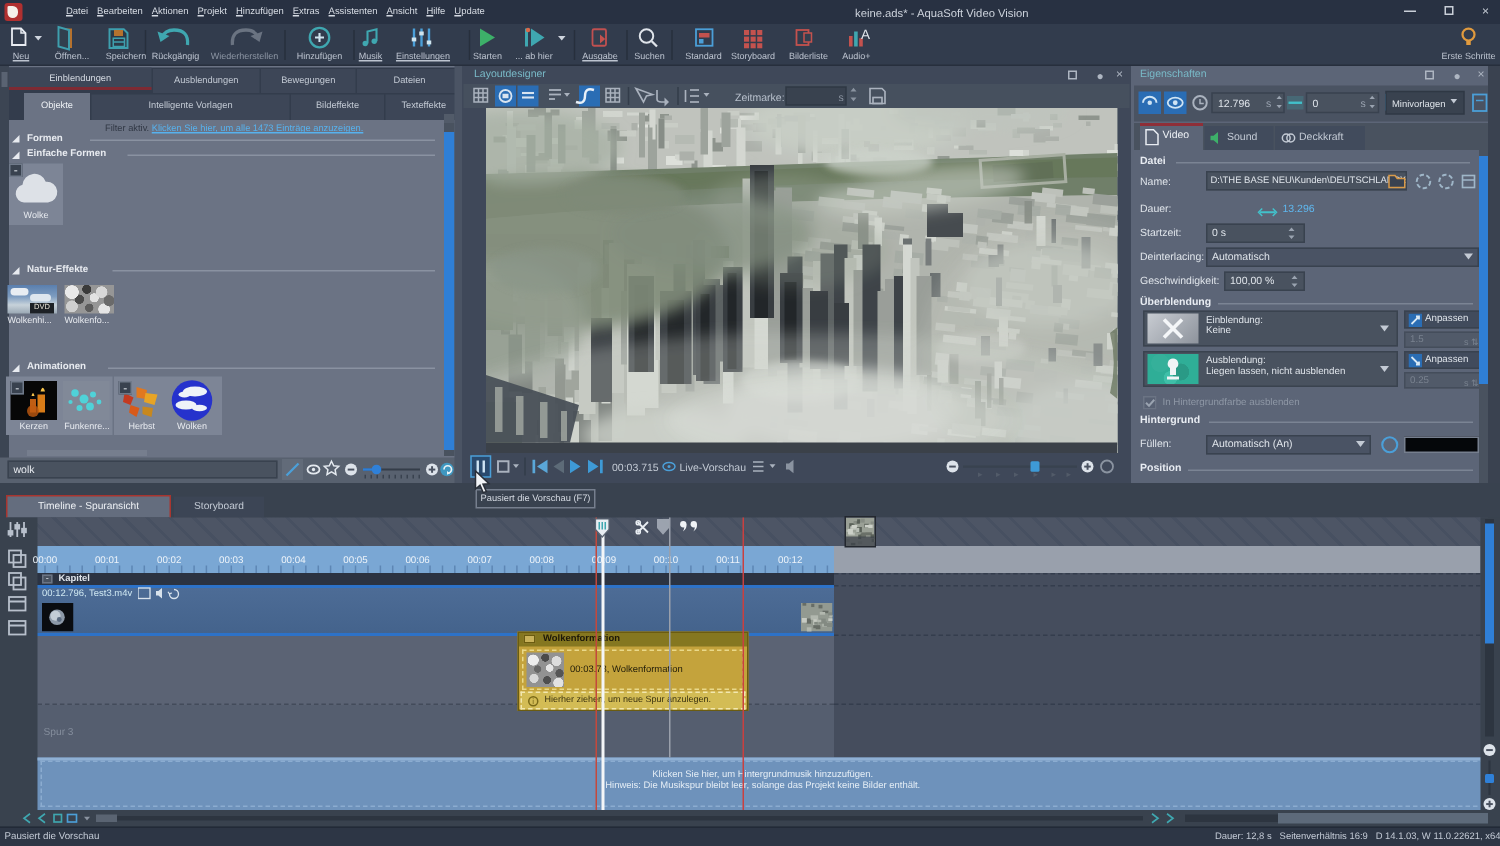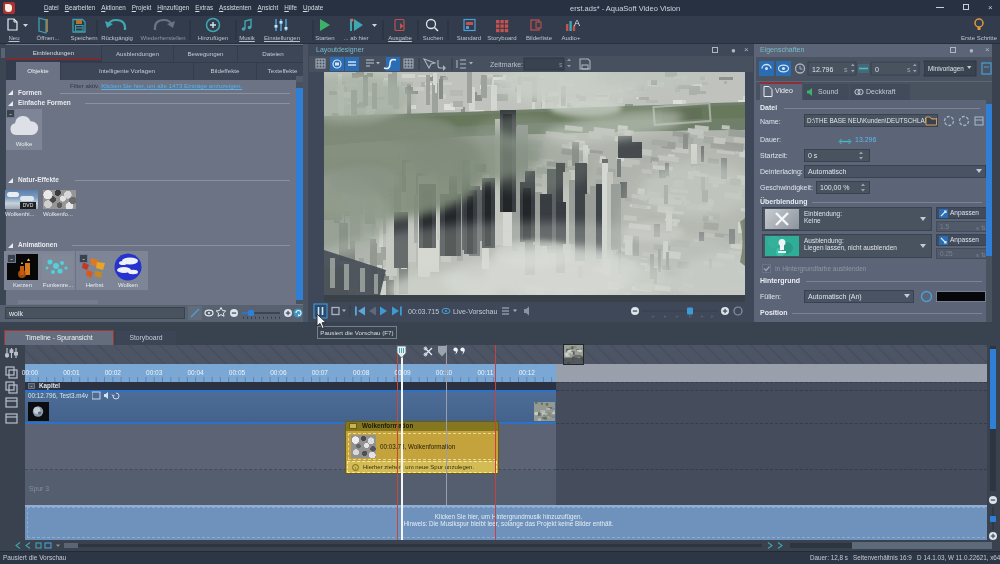--- a/index.html
+++ b/index.html
@@ -9,21 +9,21 @@
 .lbl{color:#bdc4d0;font-size:6px;}
 </style>
 </head>
 <body>
 <div id="app">
 
 <div class="abs" style="left:0;top:0;width:1000px;height:16px;background:#283142;"></div>
 <div class="abs" style="left:3px;top:2px;width:12px;height:12px;background:#b03030;border-radius:2px;"></div>
 <div class="abs" style="left:5px;top:4px;width:7px;height:8px;background:#f5f0ea;border-radius:1px 4px 4px 4px;"></div>
 <div class="abs" id="menubar" style="left:44px;top:4px;height:10px;color:#d6dbe3;font-size:6.3px;white-space:nowrap;"><span style="margin-right:6px;"><span style="text-decoration:underline;">D</span>atei</span><span style="margin-right:6px;"><span style="text-decoration:underline;">B</span>earbeiten</span><span style="margin-right:6px;"><span style="text-decoration:underline;">A</span>ktionen</span><span style="margin-right:6px;"><span style="text-decoration:underline;">P</span>rojekt</span><span style="margin-right:6px;"><span style="text-decoration:underline;">H</span>inzufügen</span><span style="margin-right:6px;"><span style="text-decoration:underline;">E</span>xtras</span><span style="margin-right:6px;"><span style="text-decoration:underline;">A</span>ssistenten</span><span style="margin-right:6px;"><span style="text-decoration:underline;">A</span>nsicht</span><span style="margin-right:6px;"><span style="text-decoration:underline;">H</span>ilfe</span><span style=""><span style="text-decoration:underline;">U</span>pdate</span></div>
-<div class="abs" style="left:570px;top:4px;color:#cdd3dc;font-size:7.5px;">erst.ads* - AquaSoft Video Vision</div>
+<div class="abs" style="left:570px;top:4px;color:#cdd3dc;font-size:7.5px;">keine.ads* - AquaSoft Video Vision</div>
 <div class="abs" style="left:936px;top:7px;width:8px;height:1px;background:#c9cfd8;"></div>
 <div class="abs" style="left:963px;top:4px;width:6px;height:6px;border:1px solid #c9cfd8;"></div>
 <div class="abs" style="left:988px;top:3px;color:#c9cfd8;font-size:8px;">×</div>
 
 <div class="abs" style="left:0;top:16px;width:1000px;height:28px;background:#323c4d;border-bottom:1px solid #272f3d;"></div>
 <div id="toolbar">
 <svg class="abs" style="left:0;top:16px;" width="1000" height="28" viewBox="0 0 1000 28">
 
 <g stroke="#272f3c" stroke-width="1">
           <line x1="97" y1="4" x2="97" y2="24"></line>

